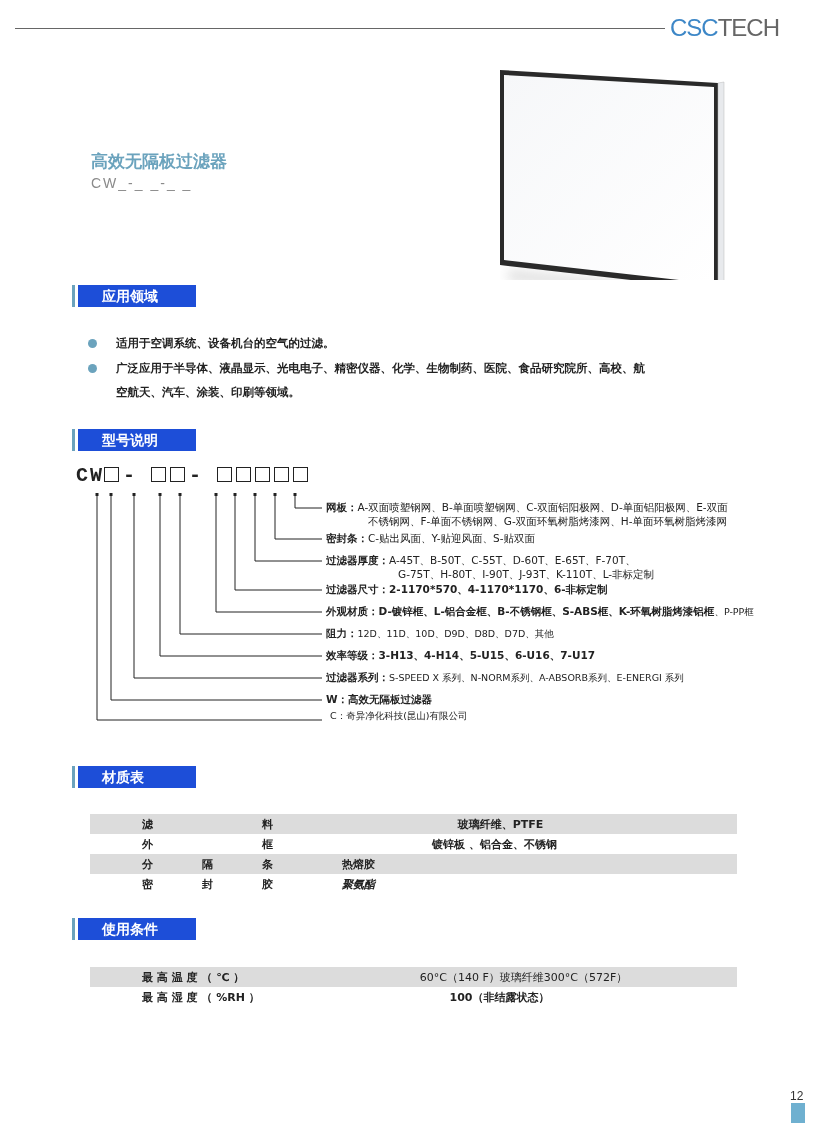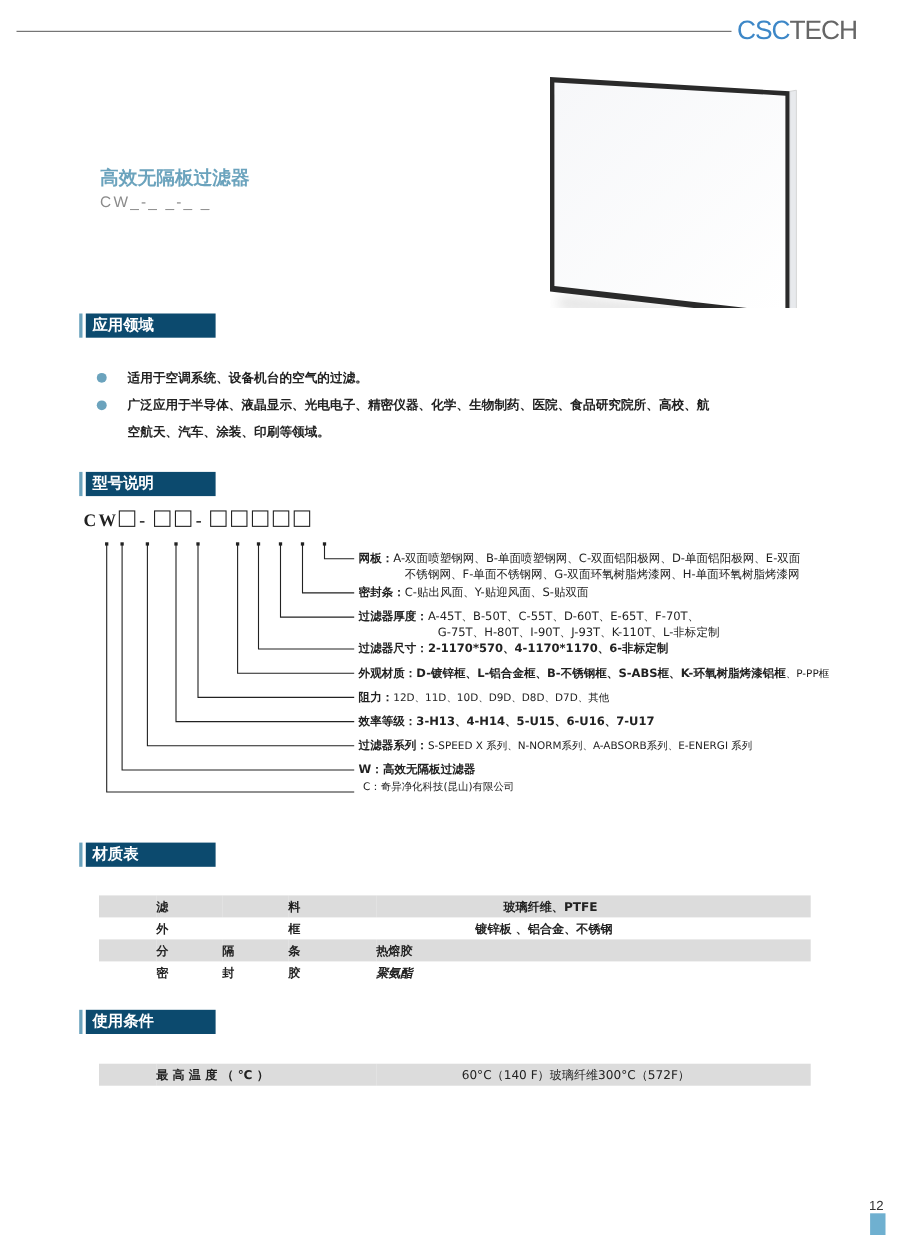--- a/index.html
+++ b/index.html
@@ -10,26 +10,26 @@
   .logo { left:670px; top:14px; font-family:"Liberation Sans", sans-serif; font-weight:normal;
           font-size:24px; letter-spacing:-1px; }
   .logo .a { color:#3d87c7; }
   .logo .b { color:#666; }
   .title { left:91px; top:150px; font-size:17px; font-weight:bold; color:#6ba3bd; }
   .subtitle { left:91px; top:175px; font-size:14px; color:#8a8a8a; letter-spacing:2px;
               font-family:"Liberation Sans", sans-serif; }
   .product { left:500px; top:70px; width:232px; height:210px; }
   .section { height:22px; }
   .section .bar { position:absolute; left:0; top:0; width:3px; height:22px; background:#6ba3bd; }
-  .section .label { position:absolute; left:6px; top:0; width:118px; height:22px; background:#0c4a6e;
-                    color:#fff; font-weight:bold; font-size:14px; line-height:22px; padding-left:6px; box-sizing:border-box; }
+  .section .label { position:absolute; left:6px; top:0; width:118px; height:22px; background:#1d4ed8;
+                    color:#fff; font-weight:bold; font-size:14px; line-height:22px; padding-left:24px; box-sizing:border-box; }
   .bullet-row { left:88px; font-size:11.5px; font-weight:bold; color:#222; }
   .bullet-dot { position:absolute; left:0; top:3px; width:9px; height:9px; border-radius:50%; background:#6ba3bd; }
   .bullet-text { position:absolute; left:28px; top:0; white-space:nowrap; }
-  .model-code { left:76px; top:464px; font-family:Liberation Serif, serif; font-weight:bold; font-size:16px; letter-spacing:2px; }
+  .model-code { left:76px; top:464px; font-family:Liberation Mono, monospace; font-weight:bold; font-size:20px; letter-spacing:2px; }
   .box { display:inline-block; width:15px; height:15px; border:1.5px solid #222; vertical-align:-1px; margin-right:4px; box-sizing:border-box; }
   .lines { left:0; top:0; }
   .desc { font-size:10.5px; color:#222; white-space:nowrap; }
   .desc b { font-weight:bold;margin-top:35px; }
   .desc .light { font-weight:normal; font-size:9.5px; }
   table.t { position:absolute; border-collapse:collapse; font-size:11px; font-weight:bold; }
   table.t td { height:20px; padding:0; }
   .row-g { background:#dcdcdc; }
   .pagenum { left:790px; top:1089px; font-size:12px; color:#333; font-family:"Liberation Sans", sans-serif; }
   .pagetab { left:791px; top:1103px; width:14px; height:20px; background:#6fb0d0; }
@@ -191,17 +191,22 @@
   <div class="label">使用条件</div>
 </div>
 
 <table class="t" style="left:90px; top:967px; width:647px;">
   <tbody>
       <tr class="row-g">
     <td style="width:52px;"></td>
         <td style="width:200px;">最 高 温 度 （ ℃ ）</td>
         <td style="text-align:center;padding-right:32px;font-weight:normal;">60°C（140 F）玻璃纤维300°C（572F）</td>
   </tr>
+  <tr>
+    <td></td>
+        <td>最 高 湿 度 （ %RH ）</td>
+        <td style="text-align:center;padding-right:80px;">100（非结露状态）</td>
+  </tr>
 </tbody>
   </table>
 
 <div class="abs pagenum">12</div>
 <div class="abs pagetab"></div>
 
 </body></html>

